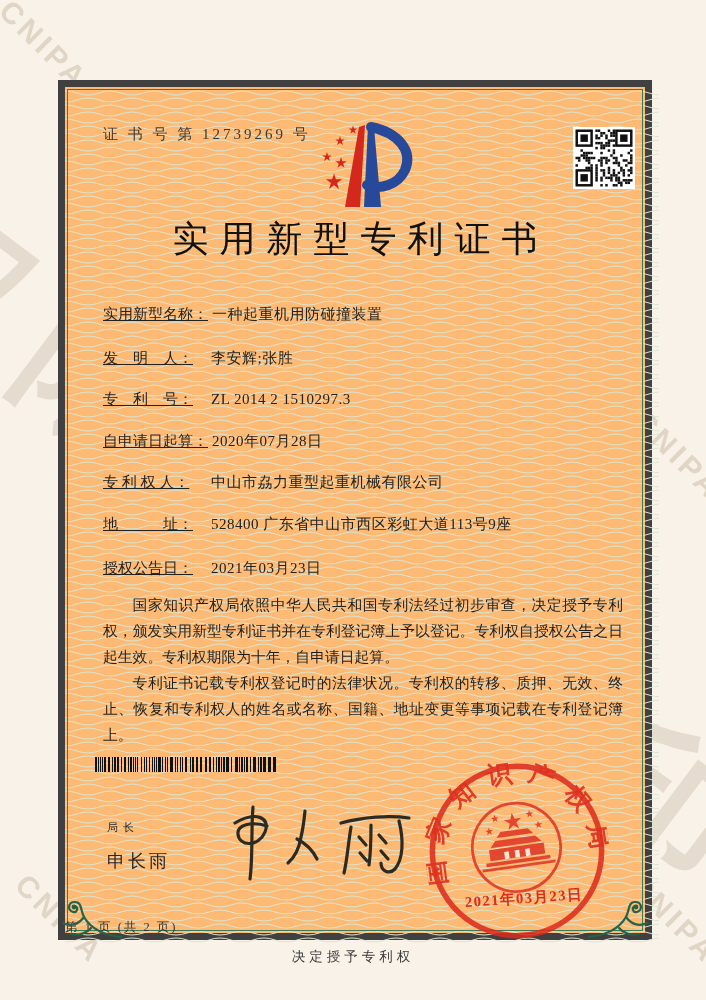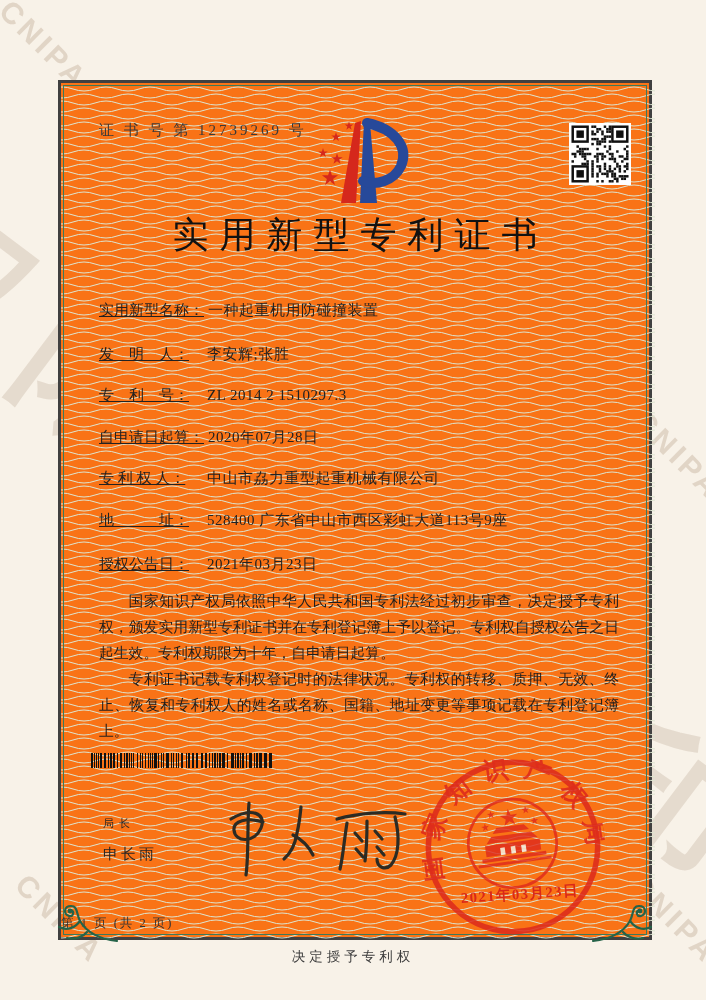--- a/index.html
+++ b/index.html
@@ -20,21 +20,21 @@
     white-space:nowrap; z-index:1; pointer-events:none;
   }
   .wm-cnipa {
     position:absolute; font-size:30px; font-weight:700; letter-spacing:4px;
     color:rgba(198,178,158,.45); transform:rotate(45deg); z-index:1;
     font-family:"Liberation Sans","DejaVu Sans",sans-serif;
   }
   
   .cert {
     position:absolute; left:58px; top:80px; width:594px; height:860px;
-    border:3px solid #404040; background:#f97316; z-index:2;
+    border:7px solid #404040; background:#fdba74; z-index:2;
   }
   .cert::before {
     content:""; position:absolute; inset:2px;
     border:1px solid #3c7a5a; pointer-events:none; z-index:3;
   }
   #waves { position:absolute; inset:0; z-index:0; }
   .cert-inner { position:absolute; inset:0; z-index:4; }
   
   .cert-no { position:absolute; left:38px; top:38px; font-size:15px; letter-spacing:3px; color:#3a3a3a; }
   .logo { position:absolute; left:242px; top:28px; }
@@ -48,21 +48,21 @@
   .row { position:absolute; left:38px; font-size:15px; white-space:nowrap; color:#222; }
   .row .lab { display:inline-block; min-width:104px;text-decoration:underline; }
   .row .val { margin-left:4px; letter-spacing:.5px; }
   .grant-pair { position:absolute; left:333px; font-size:15px; white-space:nowrap; color:#222; }
   
   .paras { position:absolute; left:38px; top:505px; width:520px; font-size:14.8px; line-height:26px; text-align:justify; color:#1e1e1e; }
   .paras p { text-indent:2em; }
   
   .barcode { position:absolute; left:30px; top:670px; }
   .signer-title { position:absolute; left:42px; top:733px; font-size:11px; letter-spacing:5px; }
-  .signer-name  { position:absolute; left:42px; top:762px; font-size:15px; letter-spacing:3px; }
+  .signer-name  { position:absolute; left:42px; top:762px; font-size:18px; letter-spacing:3px; }
   .signature { position:absolute; left:128px; top:712px; }
   .seal { position:absolute; left:360px; top:672px; width:184px; height:184px; transform:rotate(-8deg); opacity:.95; z-index:6; }
   .page-no { position:absolute; left:0; top:832px; width:100%; font-size:12.5px; letter-spacing:2px; color:#333; }
   .flourish { position:absolute; bottom:-8px; z-index:5; }
   .flourish.left { left:-4px; }
   .flourish.right { right:-4px; transform:scaleX(-1); }
   .note {
     position:absolute; left:0; top:948px; width:100%; text-align:center;
     font-size:13.5px; letter-spacing:4px; color:#3c3c3c; z-index:2;
   }

